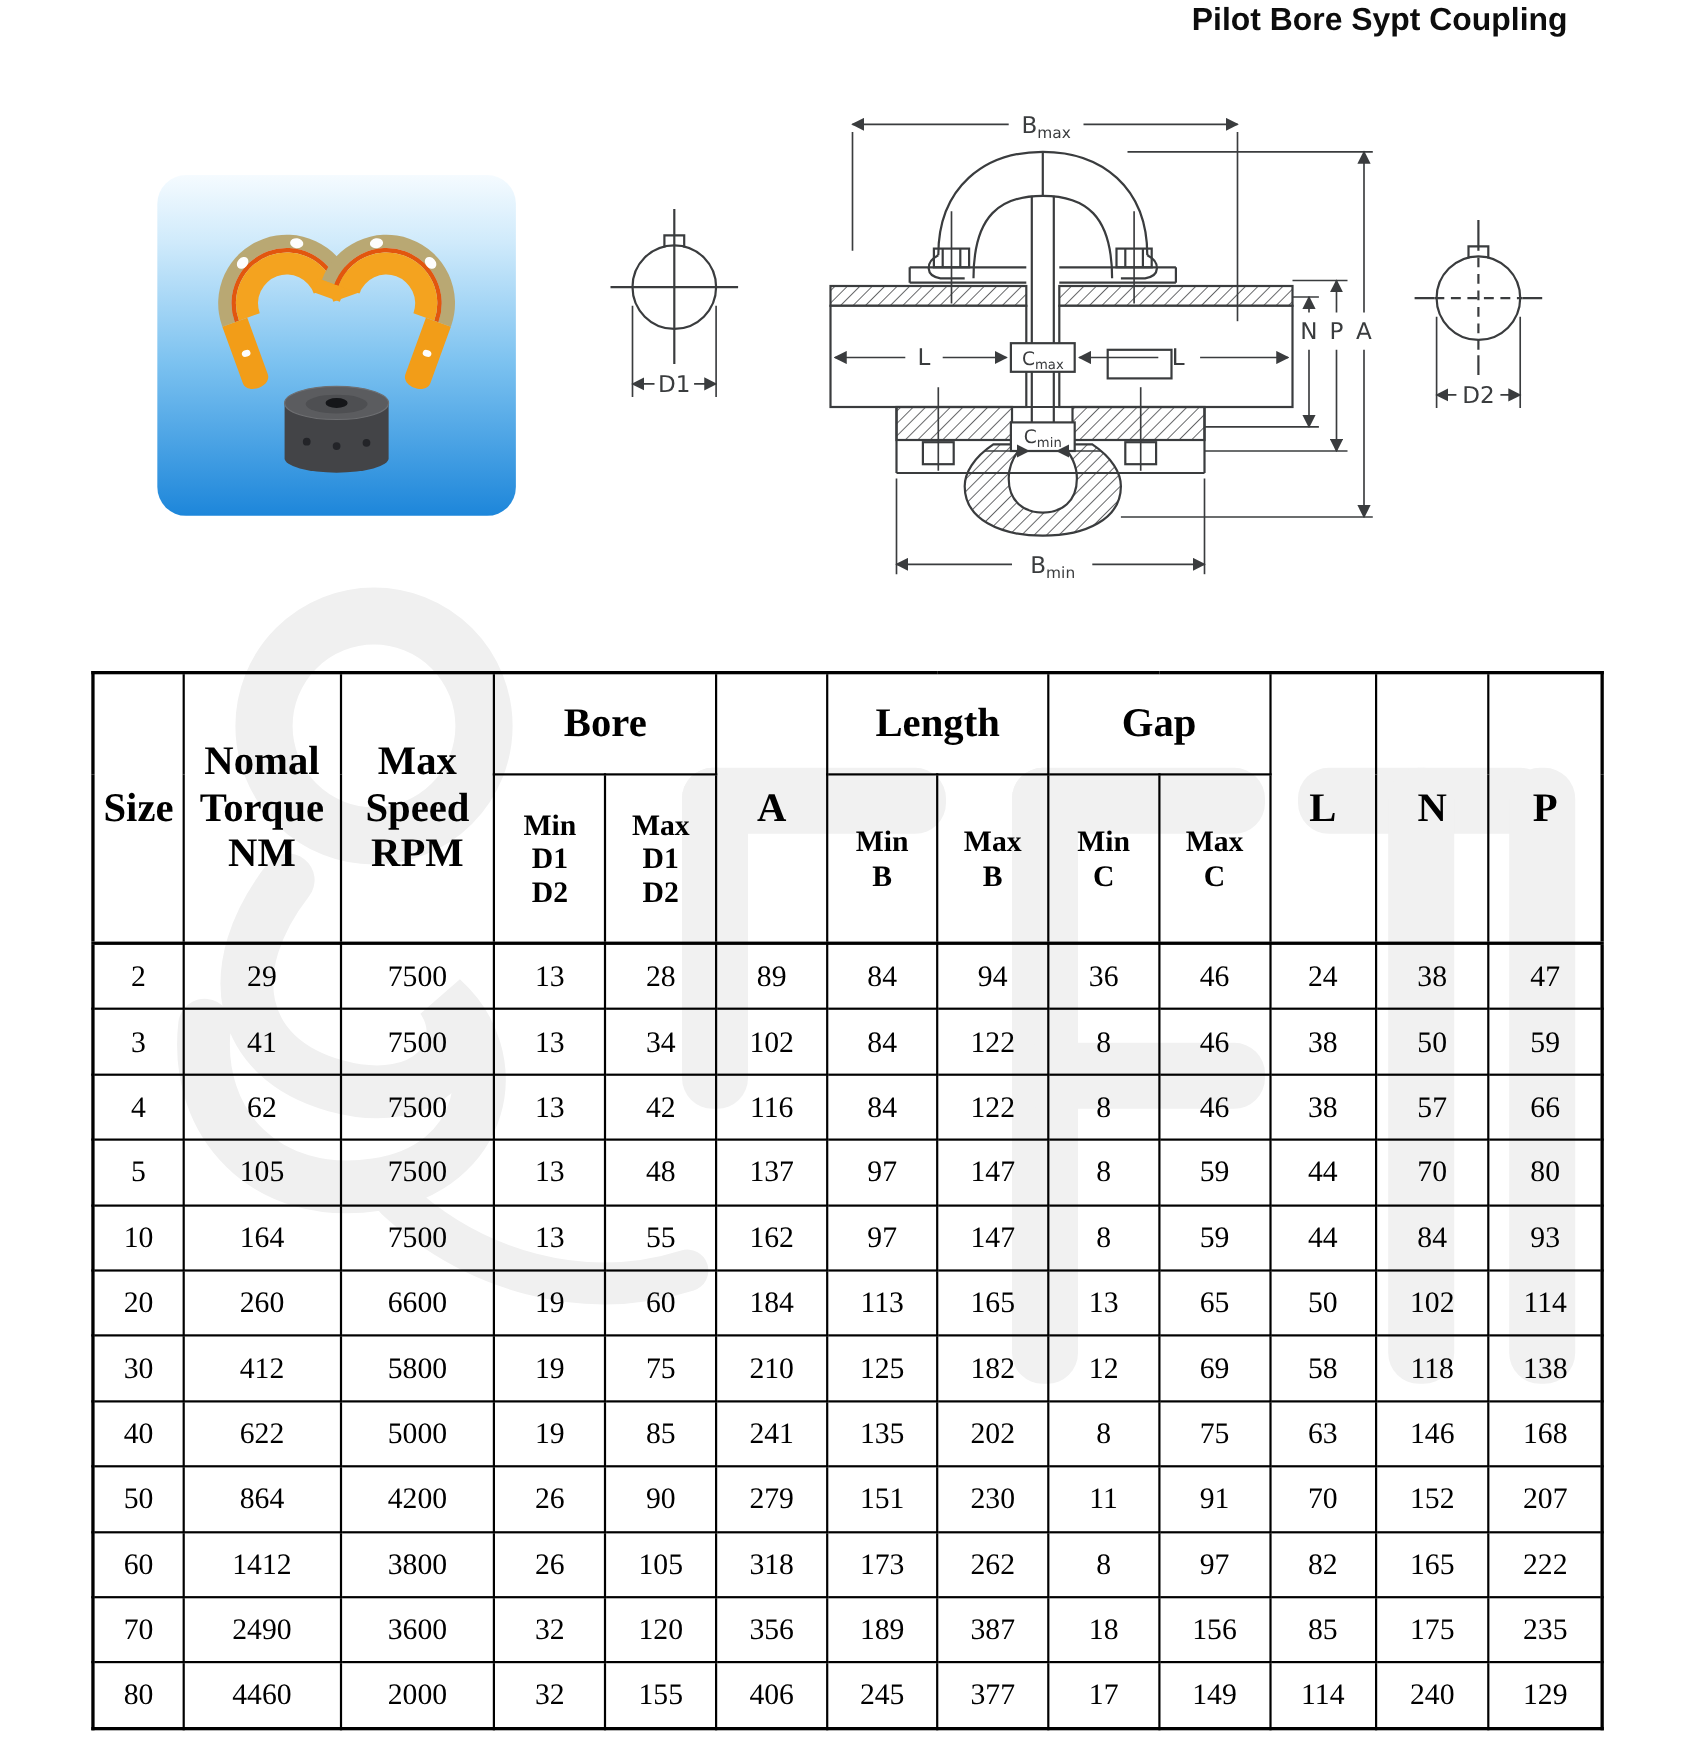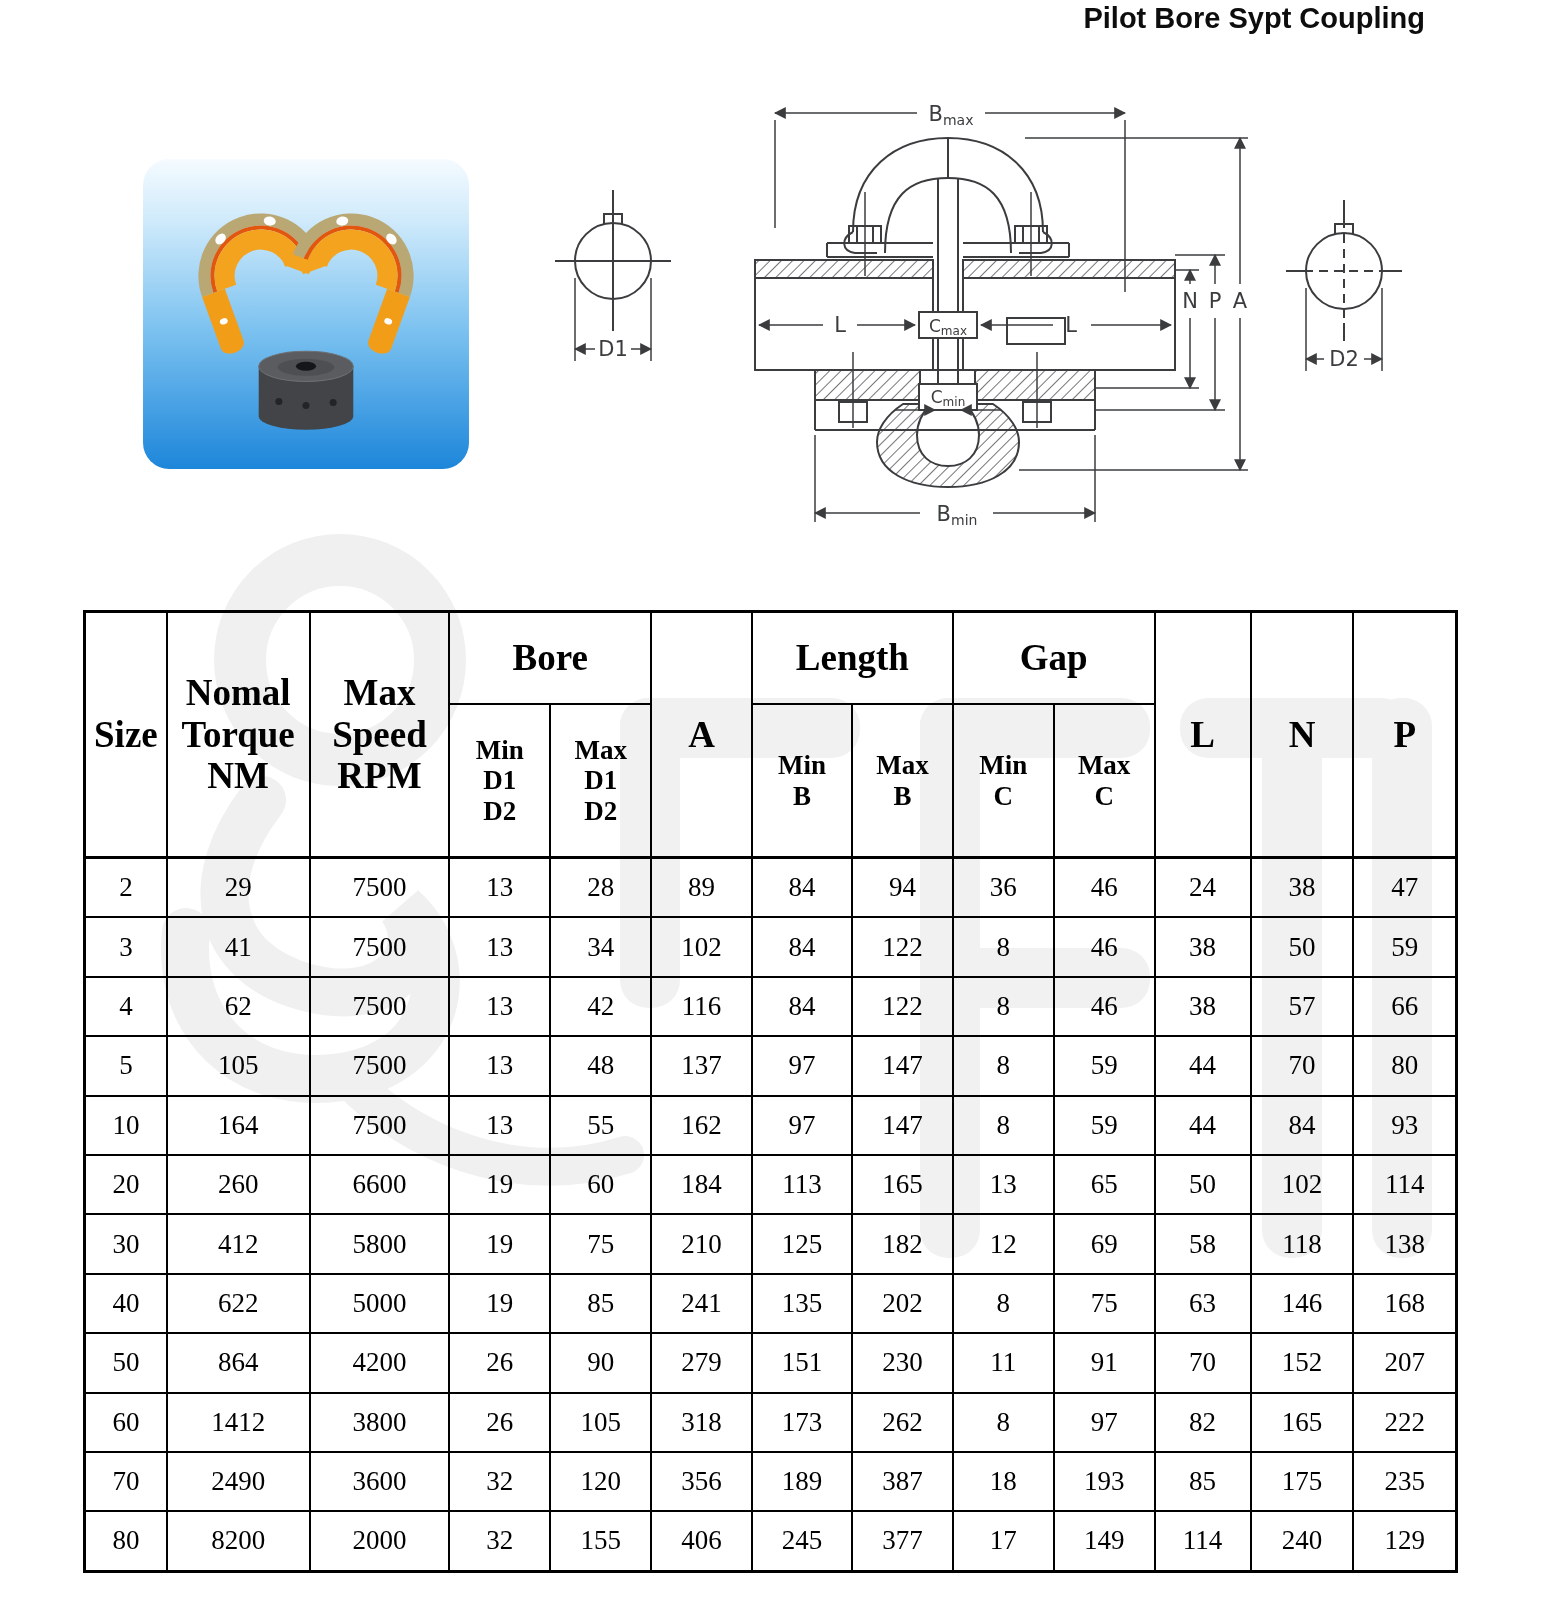--- a/index.html
+++ b/index.html
@@ -464,28 +464,28 @@
         <tr>
           <td>70</td>
           <td>2490</td>
           <td>3600</td>
           <td>32</td>
           <td>120</td>
           <td>356</td>
           <td>189</td>
           <td>387</td>
           <td>18</td>
-          <td>193</td>
+          <td>156</td>
           <td>85</td>
           <td>175</td>
           <td>235</td>
         </tr>
         <tr>
           <td>80</td>
-          <td>8200</td>
+          <td>4460</td>
           <td>2000</td>
           <td>32</td>
           <td>155</td>
           <td>406</td>
           <td>245</td>
           <td>377</td>
           <td>17</td>
           <td>149</td>
           <td>114</td>
           <td>240</td>

